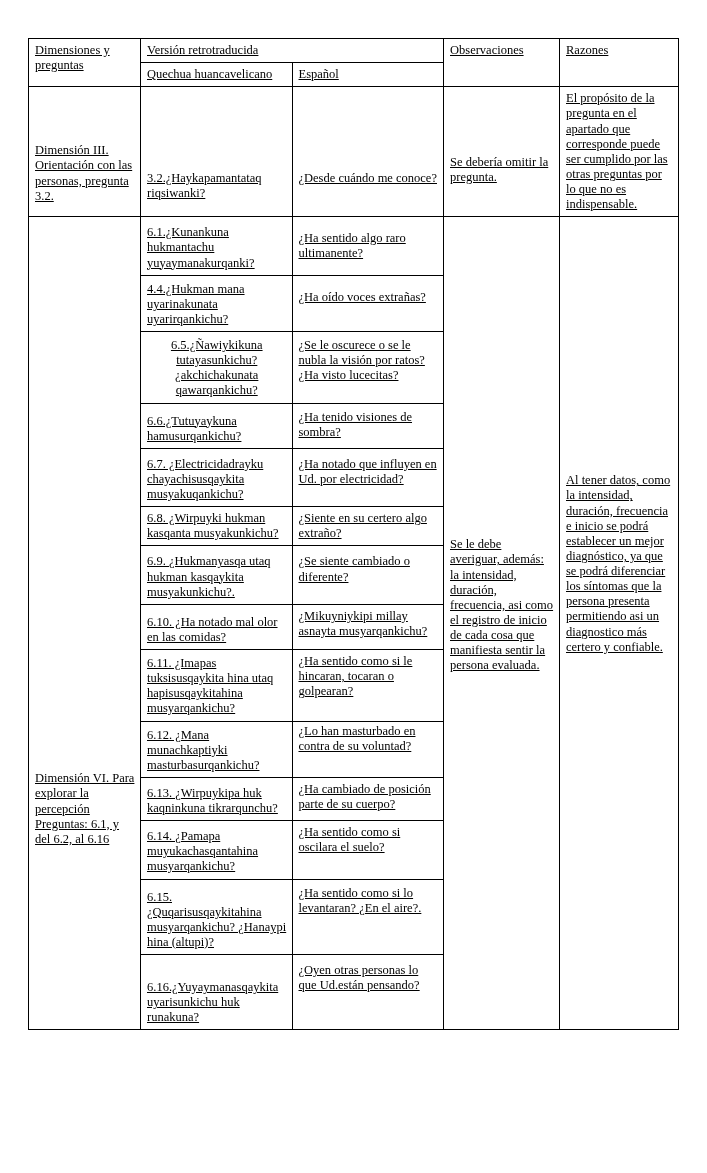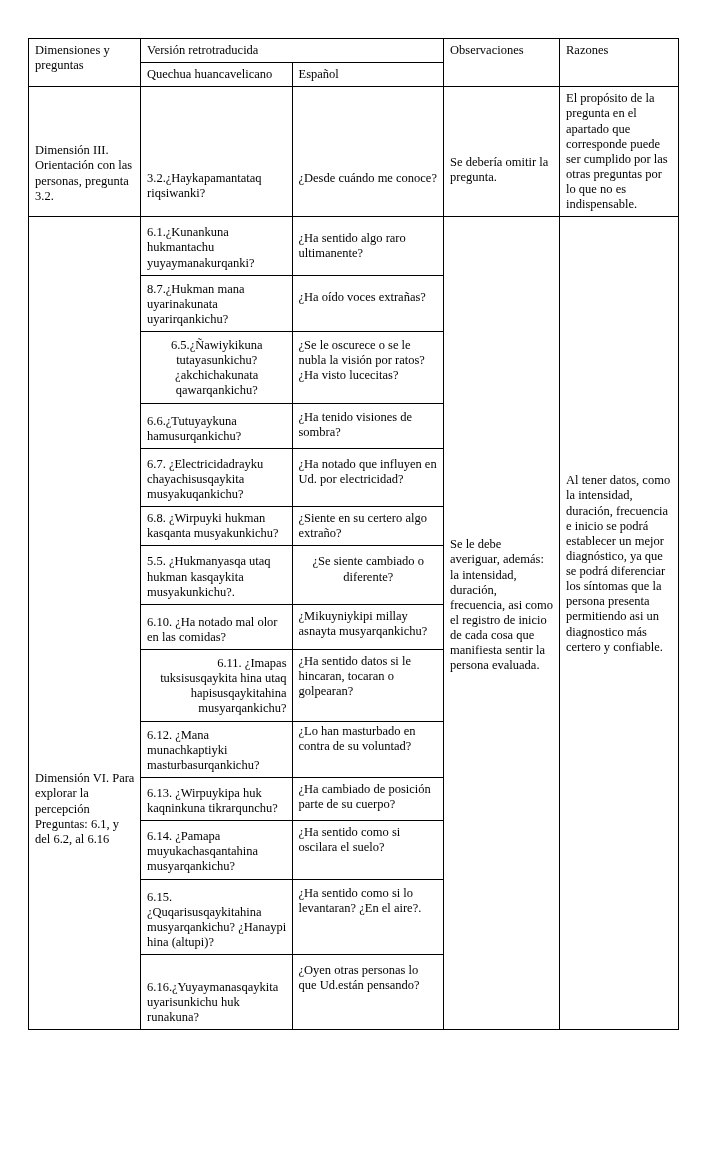--- a/index.html
+++ b/index.html
@@ -12,20 +12,21 @@
     height: 1173px;
     font-family: "Liberation Serif", serif;
     color: #000000;
     position: relative;
   }
   .page {
     position: absolute;
     left: 28px;
     top: 38px;
     width: 651px;
+    text-decoration: underline;
   }
   table.doc-table {
     border-collapse: collapse;
     width: 651px;
     table-layout: fixed;
   }
   table.doc-table td, table.doc-table th {
     border: 1px solid #000000;
     vertical-align: top;
     padding: 4px 5px 4px 6px;
@@ -79,21 +80,21 @@
         <td class="col-es" style="padding-top:14px;">¿Ha sentido algo raro ultimanente?</td>
         <td class="col-obs" rowspan="14">
           <div style="padding-top:316px;">Se le debe averiguar, además: la intensidad, duración, frecuencia, asi como el registro de inicio de cada cosa que manifiesta sentir la persona evaluada.</div>
         </td>
         <td class="col-raz" rowspan="14">
           <div style="padding-top:252px;">Al tener datos, como la intensidad, duración, frecuencia e inicio se podrá establecer un mejor diagnóstico, ya que se podrá diferenciar los síntomas que la persona presenta permitiendo asi un diagnostico más certero y confiable.</div>
         </td>
       </tr>
 
       <tr>
-        <td class="col-qh" style="padding-top:6px;">8.7.¿Hukman mana uyarinakunata uyarirqankichu?</td>
+        <td class="col-qh" style="padding-top:6px;">4.4.¿Hukman mana uyarinakunata uyarirqankichu?</td>
         <td class="col-es" style="padding-top:14px;">¿Ha oído voces extrañas?</td>
       </tr>
 
       <tr>
         <td class="col-qh" style="padding-top:6px;text-align:center;">6.5.¿Ñawiykikuna tutayasunkichu? ¿akchichakunata qawarqankichu?</td>
         <td class="col-es" style="padding-top:6px;">¿Se le oscurece o se le nubla la visión por ratos? ¿Ha visto lucecitas?</td>
       </tr>
 
       <tr>
         <td class="col-qh" style="padding-top:10px;margin-left:18px;">6.6.¿Tutuyaykuna hamusurqankichu?</td>
@@ -104,32 +105,32 @@
         <td class="col-qh" style="padding-top:8px;">6.7. ¿Electricidadrayku chayachisusqaykita musyakuqankichu?</td>
         <td class="col-es" style="padding-top:8px;">¿Ha notado que influyen en Ud. por electricidad?</td>
       </tr>
 
       <tr>
         <td class="col-qh" style="padding-top:4px;">6.8. ¿Wirpuyki hukman kasqanta musyakunkichu?</td>
         <td class="col-es" style="padding-top:4px;">¿Siente en su certero algo extraño?</td>
       </tr>
 
       <tr>
-        <td class="col-qh" style="padding-top:8px;">5.5. ¿Hukmanyasqa utaq hukman kasqaykita musyakunkichu?.</td>
-        <td class="col-es" style="padding-top:8px;text-align:center;">¿Se siente cambiado o diferente?</td>
+        <td class="col-qh" style="padding-top:8px;">6.9. ¿Hukmanyasqa utaq hukman kasqaykita musyakunkichu?.</td>
+        <td class="col-es" style="padding-top:8px;">¿Se siente cambiado o diferente?</td>
       </tr>
 
       <tr>
         <td class="col-qh" style="padding-top:10px;">6.10. ¿Ha notado mal olor en las comidas?</td>
         <td class="col-es" style="padding-top:4px;">¿Mikuyniykipi millay asnayta musyarqankichu?</td>
       </tr>
 
       <tr>
-        <td class="col-qh" style="padding-top:6px;text-align:right;">6.11.  ¿Imapas tuksisusqaykita hina utaq hapisusqaykitahina musyarqankichu?</td>
-        <td class="col-es" style="padding-top:4px;">¿Ha sentido datos si le hincaran, tocaran o golpearan?</td>
+        <td class="col-qh" style="padding-top:6px;">6.11.  ¿Imapas tuksisusqaykita hina utaq hapisusqaykitahina musyarqankichu?</td>
+        <td class="col-es" style="padding-top:4px;">¿Ha sentido como si le hincaran, tocaran o golpearan?</td>
       </tr>
 
       <tr>
         <td class="col-qh" style="padding-top:6px;">6.12.  ¿Mana munachkaptiyki masturbasurqankichu?</td>
         <td class="col-es" style="padding-top:2px;margin-left:16px;">¿Lo han masturbado en contra de su voluntad?</td>
       </tr>
 
       <tr>
         <td class="col-qh" style="padding-top:8px;">6.13.  ¿Wirpuykipa huk kaqninkuna tikrarqunchu?</td>
         <td class="col-es" style="padding-top:4px;">¿Ha cambiado de posición parte de su cuerpo?</td>

